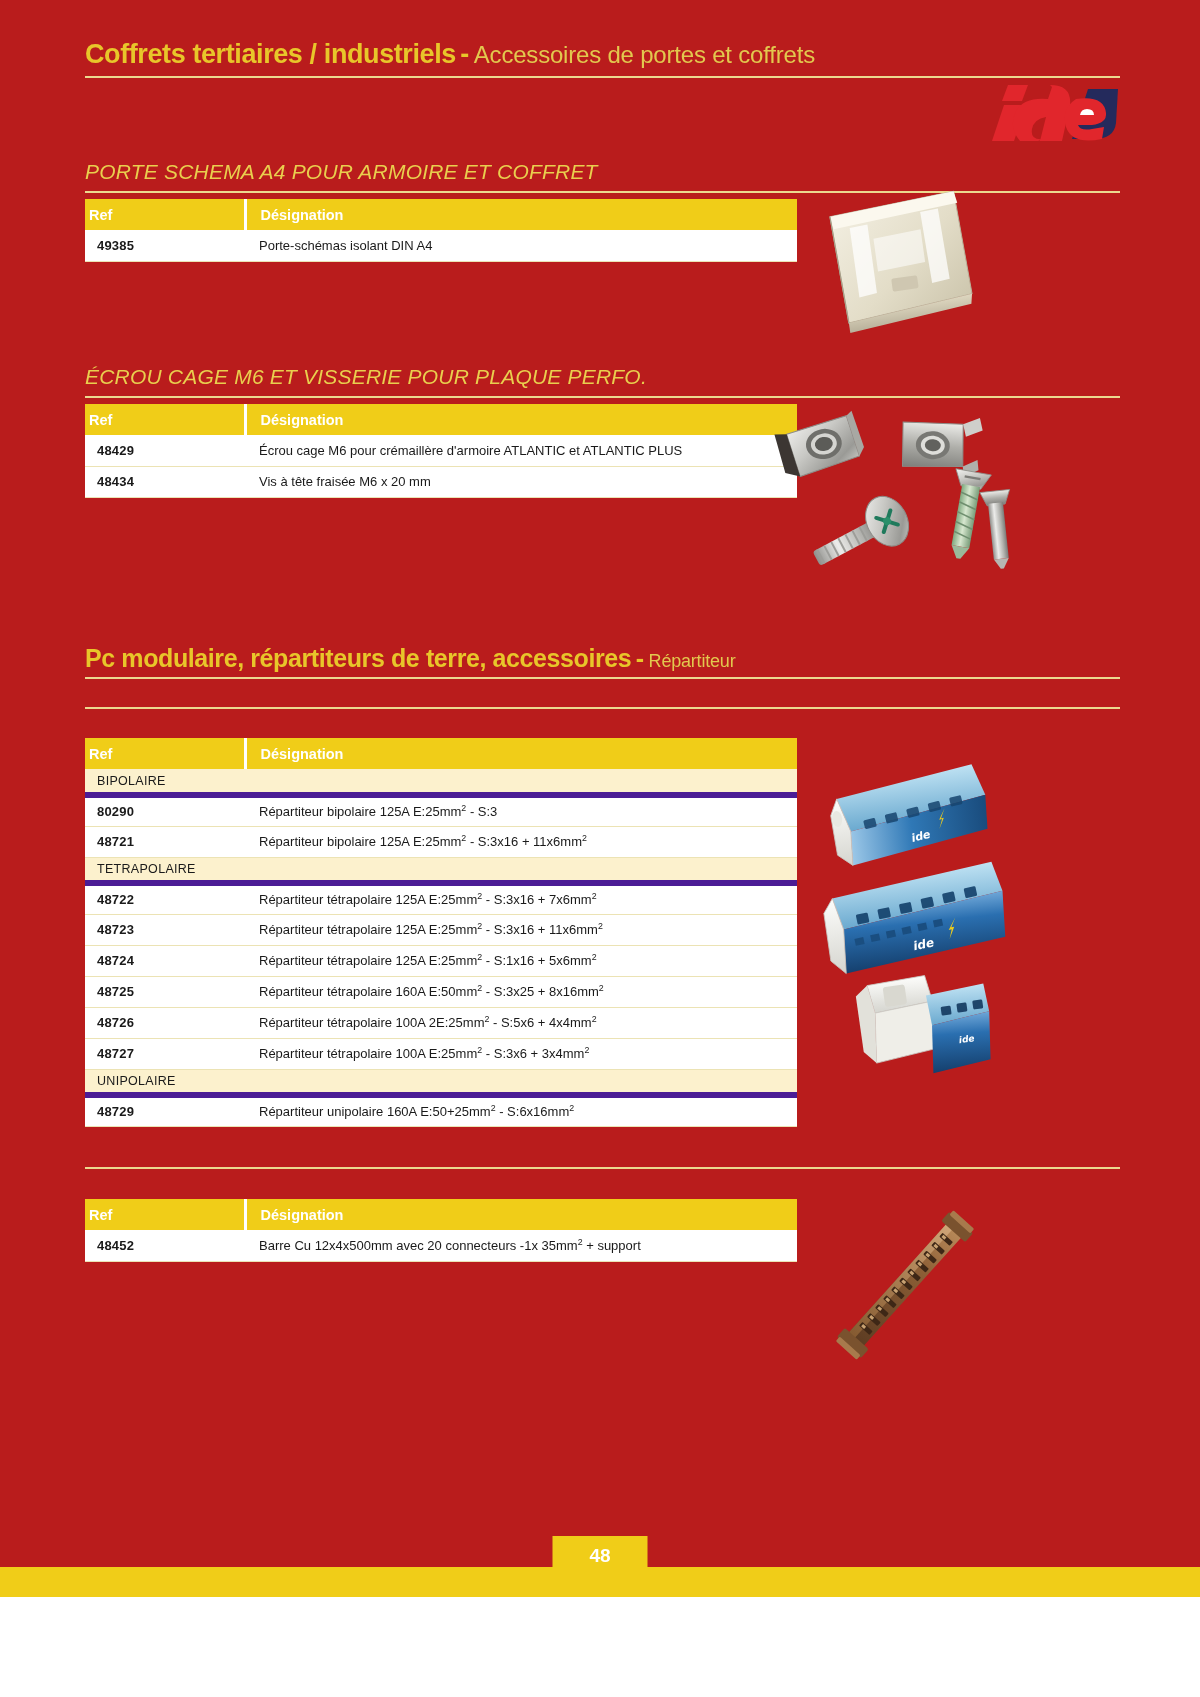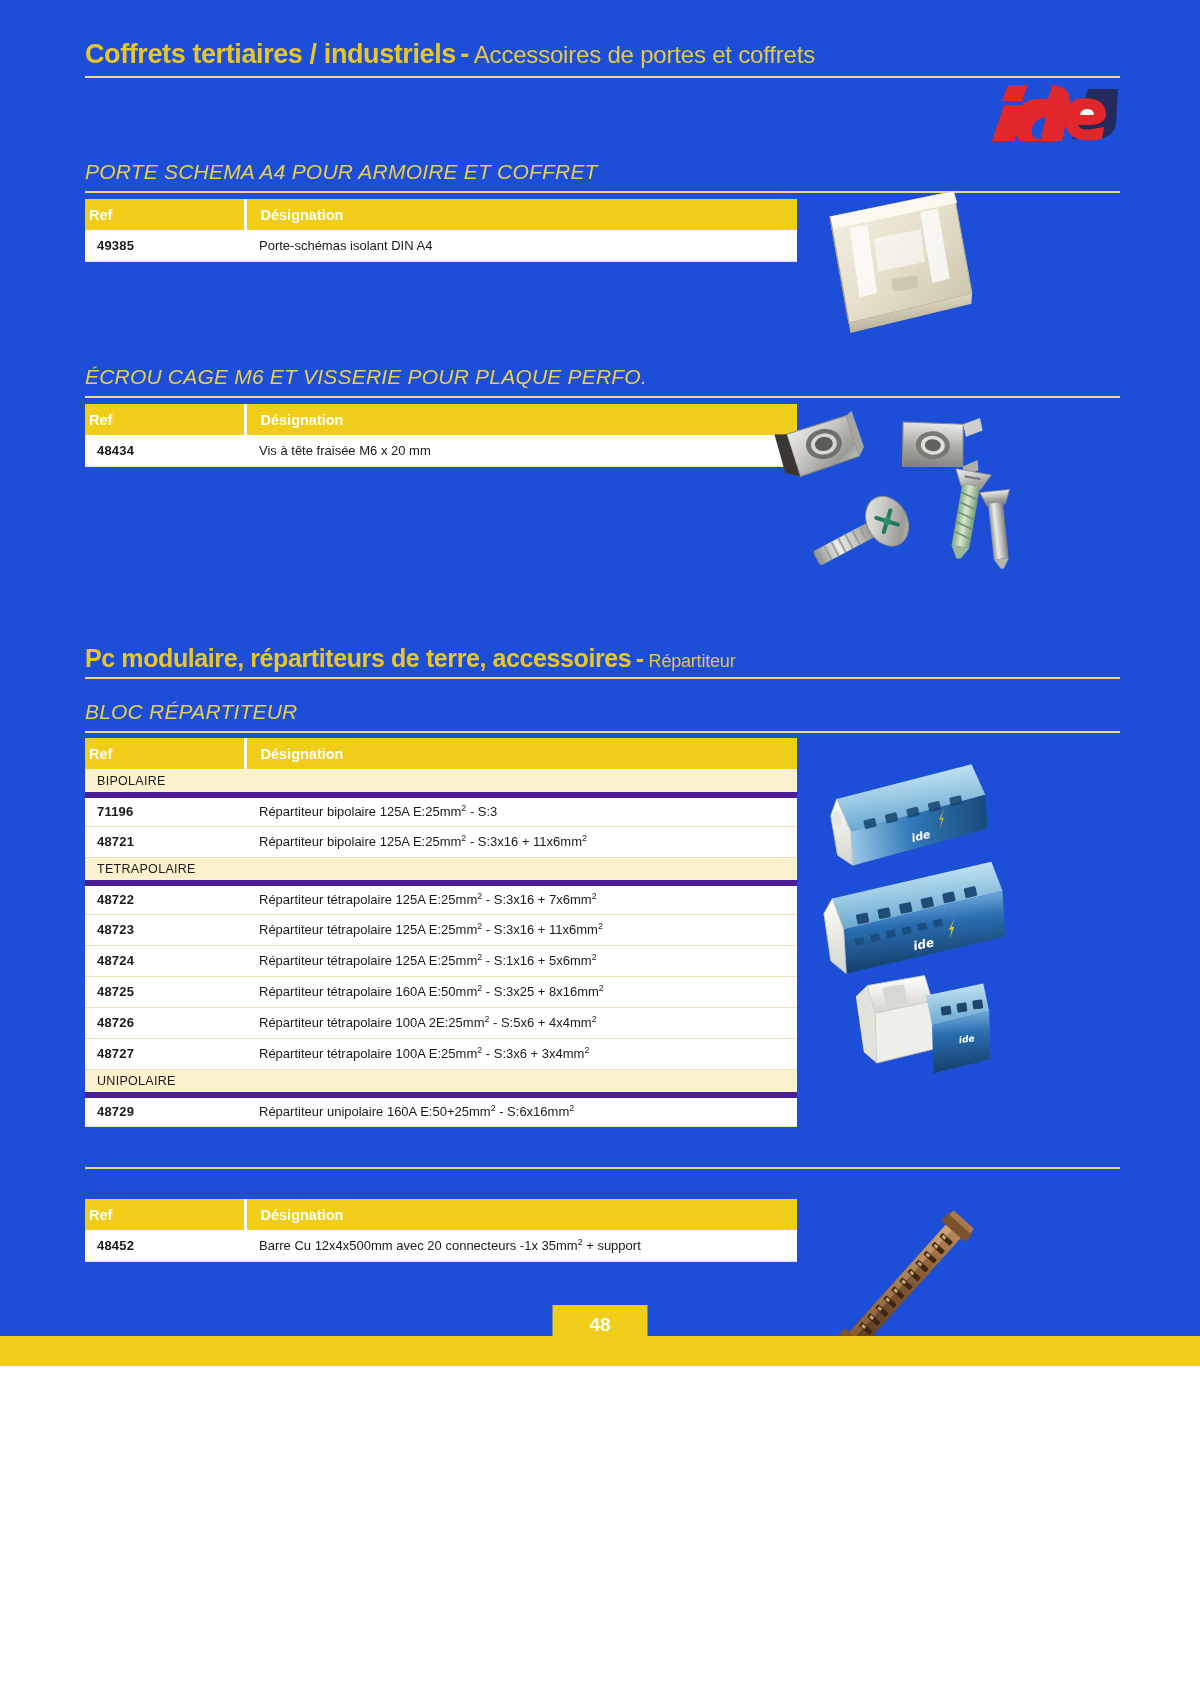--- a/index.html
+++ b/index.html
@@ -6,22 +6,22 @@
   html, body {
     width: 1200px;
     height: 1697px;
     background: #ffffff;
     font-family: "Liberation Sans", sans-serif;
     -webkit-font-smoothing: antialiased;
   }
   .page {
     position: relative;
     width: 1200px;
-    height: 1366px;
-    background: #1d4ed8;
+    height: 1597px;
+    background: #b91c1c;
     overflow: hidden;
   }
 
   
   .page-header {
     position: absolute;
     left: 85px;
     top: 40px;
     width: 1035px;
   }
@@ -268,20 +268,24 @@
         <col class="c-des">
       </colgroup>
     <thead>
       <tr>
         <th class="th-ref">Ref</th>
         <th class="th-des">Désignation</th>
       </tr>
     </thead>
     <tbody>
       <tr>
+        <td class="ref">48429</td>
+        <td class="des">Écrou cage M6 pour crémaillère d'armoire ATLANTIC et ATLANTIC PLUS</td>
+      </tr>
+      <tr>
         <td class="ref">48434</td>
         <td class="des">Vis à tête fraisée M6 x 20 mm</td>
       </tr>
     </tbody>
   </table>
 
   <div class="photo" style="left:760px; top:395px; width:260px; height:190px;">
     <svg viewBox="0 0 260 190" width="260" height="190">
       <defs>
         <linearGradient id="mt1" x1="0" y1="0" x2="1" y2="1">
@@ -377,42 +381,41 @@
   <div class="big-sect" style="top:645px;">
     <div class="title-line">
       <span class="ttl-main">Pc modulaire, répartiteurs de terre, accessoires</span>
       <span class="ttl-dash">-</span>
       <span class="ttl-sub">Répartiteur</span>
     </div>
     <div class="header-rule"></div>
   </div>
 
   <div class="section" style="top:700px;">
-    <div class="sect-title">BLOC RÉPARTITEUR</div>
     <div class="sect-rule"></div>
   </div>
 
   <table class="tbl" style="top:738px;">
     <colgroup>
         <col class="c-ref">
         <col class="c-des">
       </colgroup>
     <thead>
       <tr>
         <th class="th-ref">Ref</th>
         <th class="th-des">Désignation</th>
       </tr>
     </thead>
     <tbody>
       <tr class="group">
         <td class="ref">BIPOLAIRE</td>
         <td class="des"></td>
       </tr>
       <tr>
-        <td class="ref">71196</td>
+        <td class="ref">80290</td>
         <td class="des">Répartiteur bipolaire 125A E:25mm<sup>2</sup> - S:3</td>
       </tr>
       <tr>
         <td class="ref">48721</td>
         <td class="des">Répartiteur bipolaire 125A E:25mm<sup>2</sup> - S:3x16 + 11x6mm<sup>2</sup></td>
       </tr>
       <tr class="group">
         <td class="ref">TETRAPOLAIRE</td>
         <td class="des"></td>
       </tr>

